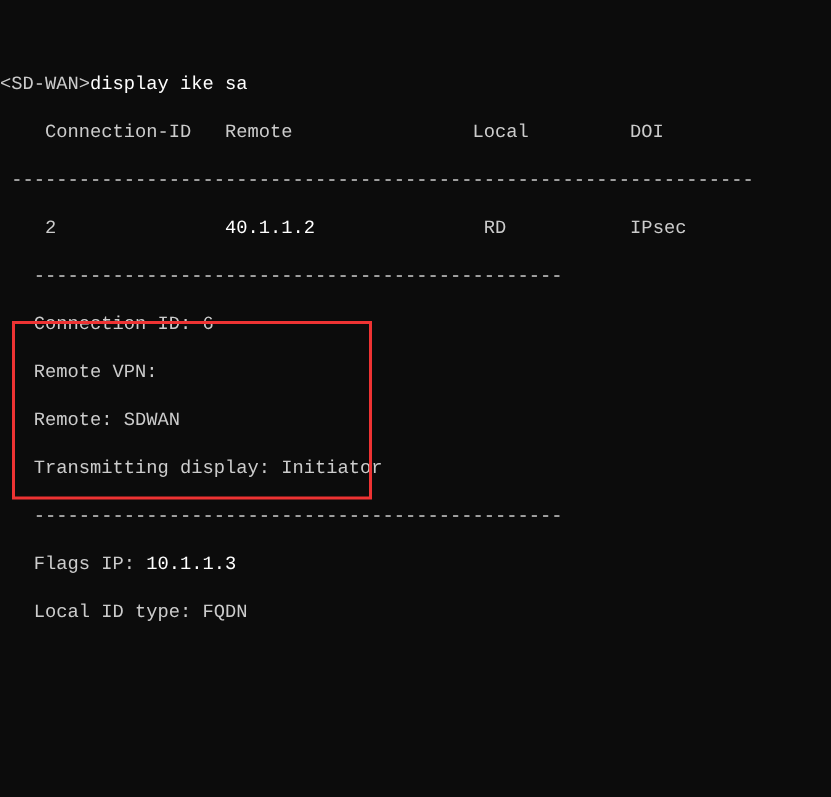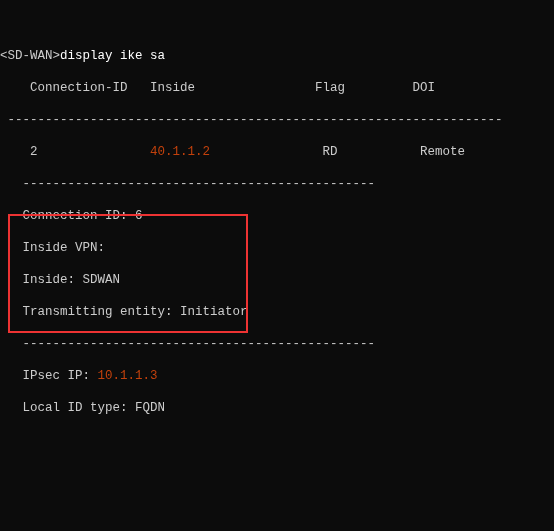--- a/index.html
+++ b/index.html
@@ -9,48 +9,48 @@
       color: #cccccc;
       font-family: "Consolas", "Courier New", monospace;
       font-size: 12.5px;
       line-height: 1.28;
       width: 554px;
       height: 531px;
       overflow: hidden;
       white-space: pre;
     }
     .bright { color: #ffffff; margin-top: 20px; }
-    .magenta { color: #c2410c; }
+    .magenta { color: #ffffff; }
     .redbox {
       position: absolute;
       border: 2px solid #ee3333;
       left: 8px;
       top: 198px;
       width: 236px;
       height: 115px;
       pointer-events: none;
     }
     .container { position: relative; padding: 0; }
     .line { display: block; }
   </style>
 </head>
 <body>
 <div class="container">
 
 <span class="line"><span>&lt;SD-WAN&gt;</span><span class="bright">display ike sa</span></span>
-<span class="line">    Connection-ID   Inside                Flag         DOI</span>
+<span class="line">    Connection-ID   Remote                Local         DOI</span>
 <span class="line"> ------------------------------------------------------------------</span>
-<span class="line"><span>    2               </span><span class="magenta">40.1.1.2</span><span>               RD           Remote</span></span>
+<span class="line"><span>    2               </span><span class="magenta">40.1.1.2</span><span>               RD           IPsec</span></span>
 <span class="line">   -----------------------------------------------</span>
 <span class="line">   Connection ID: 6</span>
-<span class="line">   Inside VPN:</span>
-<span class="line">   Inside: SDWAN</span>
-<span class="line">   Transmitting entity: Initiator</span>
+<span class="line">   Remote VPN:</span>
+<span class="line">   Remote: SDWAN</span>
+<span class="line">   Transmitting display: Initiator</span>
 <span class="line">   -----------------------------------------------</span>
-<span class="line"><span>   IPsec IP: </span><span class="magenta">10.1.1.3</span></span>
+<span class="line"><span>   Flags IP: </span><span class="magenta">10.1.1.3</span></span>
 <span class="line">   Local ID type: FQDN</span>
 
 <span class="line"></span>
 
 
 
 <span class="line"></span>
 
 
 

